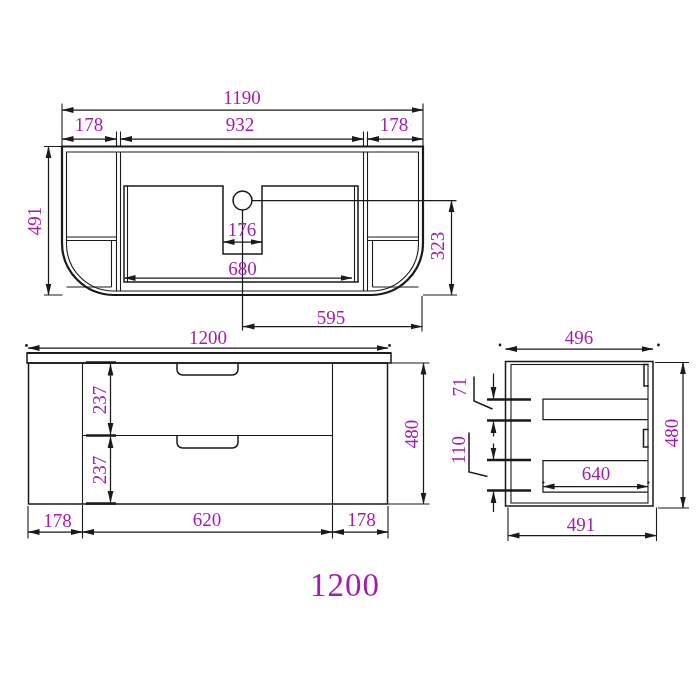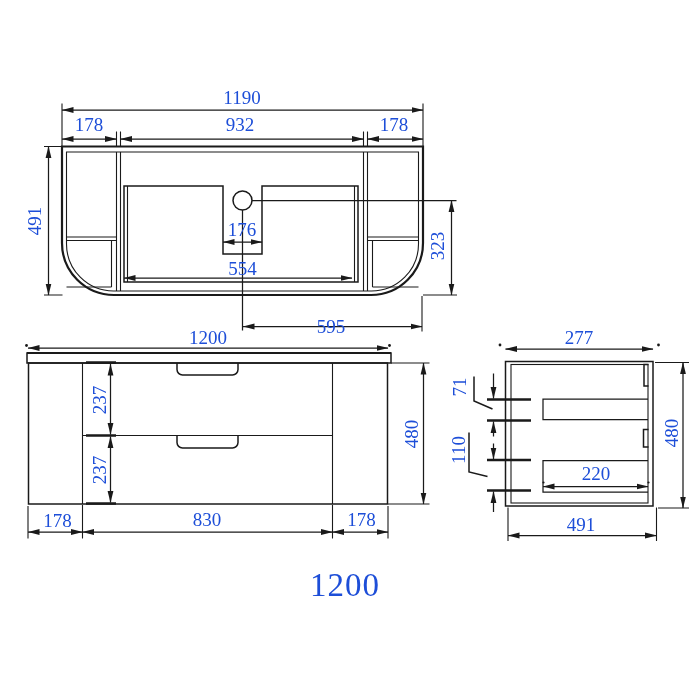--- a/index.html
+++ b/index.html
@@ -1,17 +1,17 @@
 <!DOCTYPE html>
 <html><head>
 <meta charset="utf-8">
 <style>
   html,body{margin:0;padding:0;background:#fff;}
   .canvas{position:relative;width:700px;height:700px;background:#ffffff;
-          font-family:"Liberation Serif",serif;color:#1d4ed8;overflow:hidden;}
+          font-family:"Liberation Serif",serif;color:#a21caf;overflow:hidden;}
   .canvas svg{position:absolute;left:0;top:0;}
   .lbl{position:absolute;transform:translate(-50%,-50%);font-size:19px;line-height:1;white-space:nowrap;}
   .rot{transform:translate(-50%,-50%) rotate(-90deg);}
   .big{font-size:33px;letter-spacing:1px;}
   
   .o{stroke:#1a1a1a;fill:none;stroke-width:2.2;}
   .m{stroke:#1a1a1a;fill:none;stroke-width:1.5;}
   .t{stroke:#1a1a1a;fill:none;stroke-width:1.1;}
   .d{stroke:#1a1a1a;fill:none;stroke-width:1.25;}
   .dim{marker-start:url(#arr);marker-end:url(#arr);}
@@ -111,34 +111,34 @@
       <path class="m" d="M469,432.5 V472 L487.5,476.5"></path>
     </g>
   </svg>
 
   <div class="lbl" style="left:242px;top:97px">1190</div>
   <div class="lbl" style="left:89px;top:124px">178</div>
   <div class="lbl" style="left:240px;top:124px">932</div>
   <div class="lbl" style="left:394px;top:123.5px">178</div>
   <div class="lbl rot" style="left:34px;top:221px">491</div>
   <div class="lbl" style="left:242px;top:228.5px">176</div>
-  <div class="lbl" style="left:242.5px;top:268px">554</div>
+  <div class="lbl" style="left:242.5px;top:268px">680</div>
   <div class="lbl rot" style="left:437px;top:245.5px">323</div>
-  <div class="lbl" style="left:331px;top:326px">595</div>
+  <div class="lbl" style="left:331px;top:317px">595</div>
 
   <div class="lbl" style="left:208px;top:337px">1200</div>
   <div class="lbl rot" style="left:99px;top:399.5px">237</div>
   <div class="lbl rot" style="left:99px;top:470px">237</div>
   <div class="lbl rot" style="left:411px;top:433.5px">480</div>
   <div class="lbl" style="left:57.5px;top:519.5px">178</div>
-  <div class="lbl" style="left:207px;top:518.5px">830</div>
+  <div class="lbl" style="left:207px;top:518.5px">620</div>
   <div class="lbl" style="left:361.5px;top:519px">178</div>
 
-  <div class="lbl" style="left:579px;top:336.5px">277</div>
+  <div class="lbl" style="left:579px;top:336.5px">496</div>
   <div class="lbl rot" style="left:459px;top:387px">71</div>
   <div class="lbl rot" style="left:457.5px;top:449.5px">110</div>
-  <div class="lbl" style="left:596px;top:472.5px">220</div>
+  <div class="lbl" style="left:596px;top:472.5px">640</div>
   <div class="lbl rot" style="left:671px;top:433px">480</div>
   <div class="lbl" style="left:581px;top:523.5px">491</div>
 
   <div class="lbl big" style="left:345px;top:585px">1200</div>
 
 </div>
 
 </body></html>

